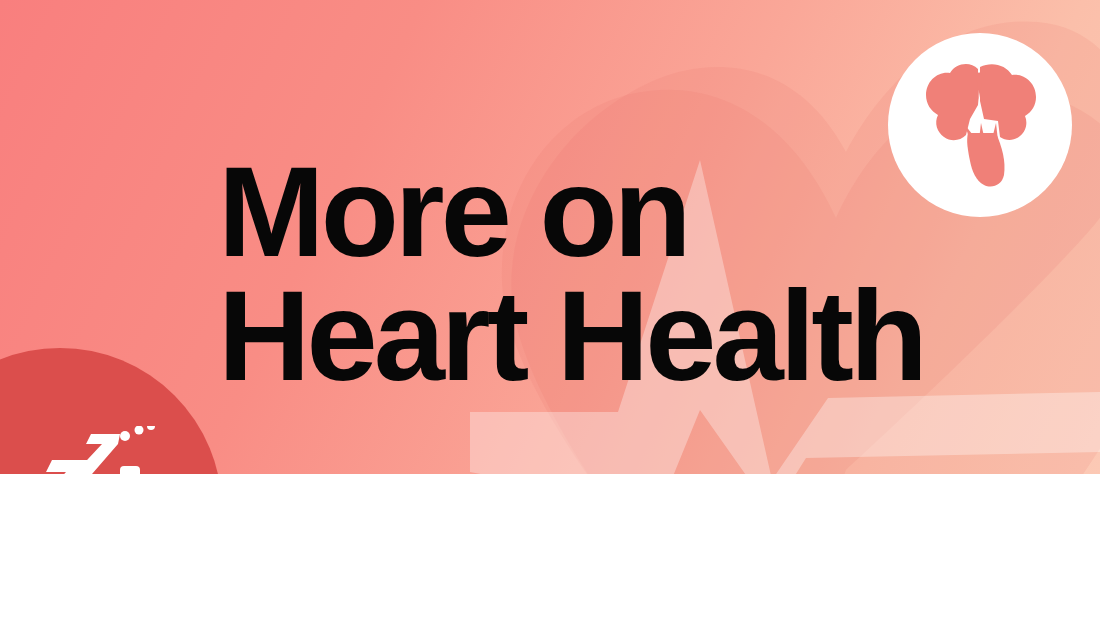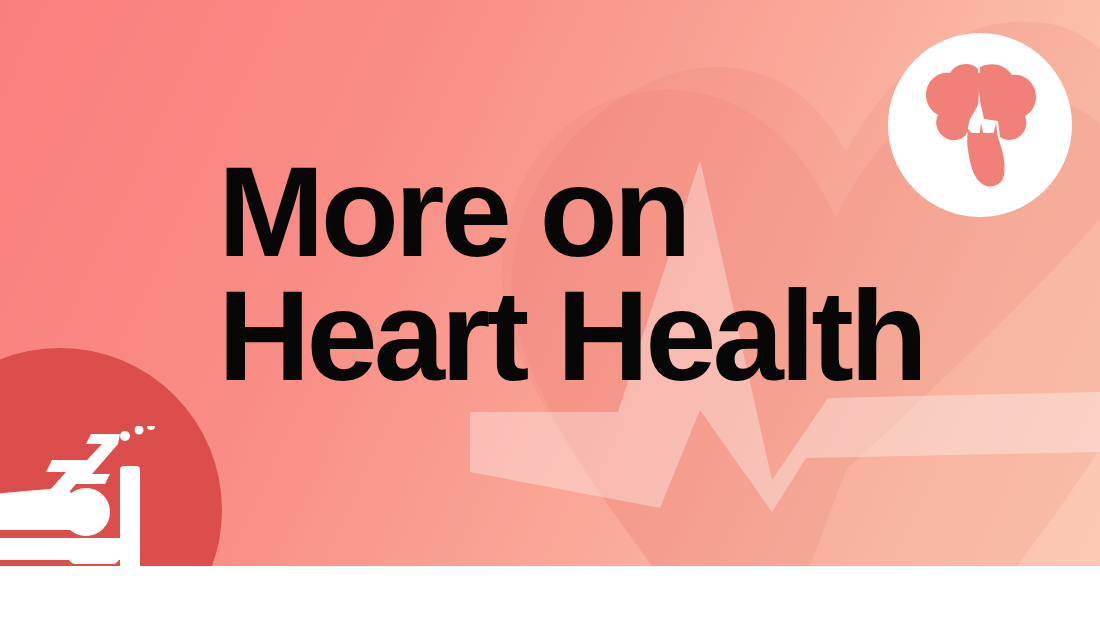--- a/index.html
+++ b/index.html
@@ -3,21 +3,21 @@
 <meta charset="utf-8">
 <style>
   html, body {
     margin: 0;
     padding: 0;
     background: #ffffff;
   }
   .banner {
     position: relative;
     width: 1100px;
-    height: 566px;
+    height: 474px;
     overflow: hidden;
     font-family: "Liberation Sans", sans-serif;
     background: linear-gradient(115deg, #F97F7E 0%, #F98D85 32%, #FAA798 60%, #FBBFAA 82%, #FCC9B5 100%);
   }
 
   
   .artwork {
     position: absolute;
     inset: 0;
     width: 1100px;

